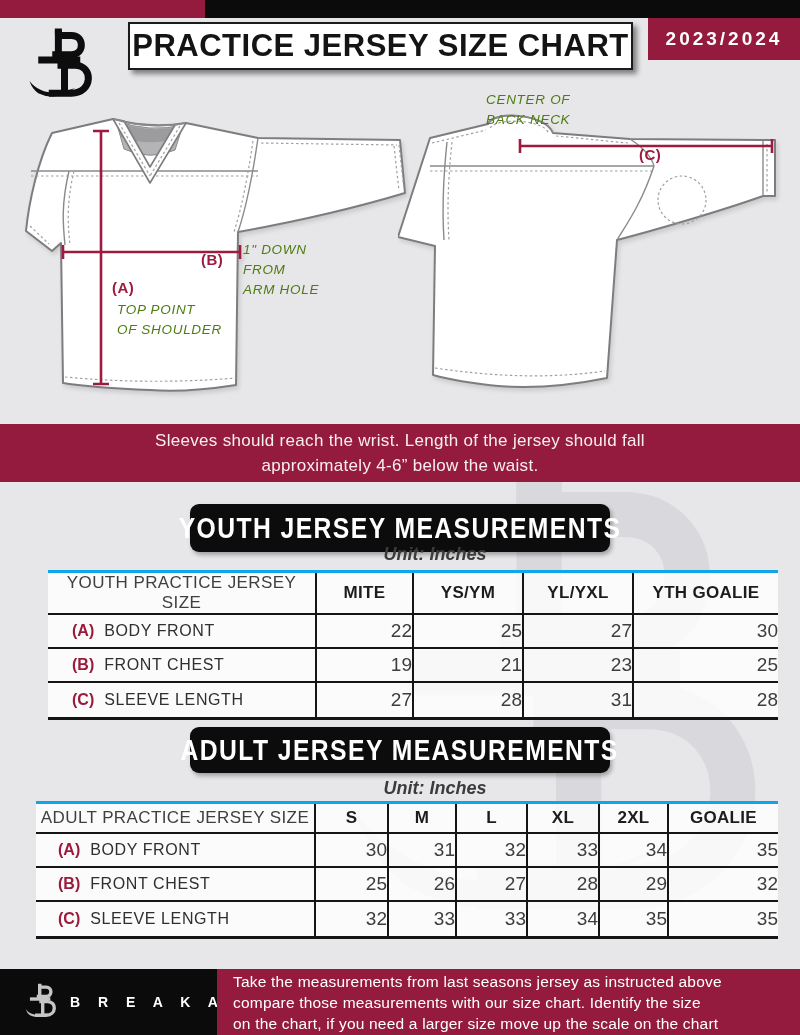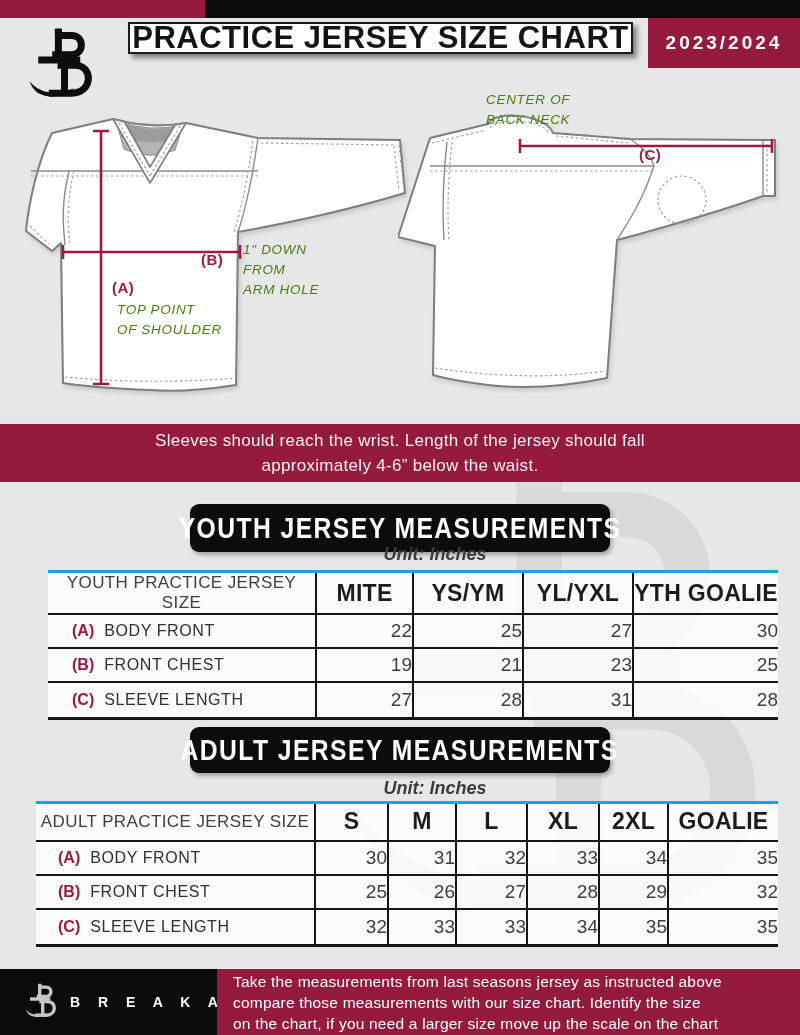--- a/index.html
+++ b/index.html
@@ -8,28 +8,28 @@
     position:relative; width:800px; height:1035px; overflow:hidden;
     background:#e7e6e9;
     font-family:"Liberation Sans","DejaVu Sans",sans-serif;
   }
   
   .strip-maroon { position:absolute; left:0; top:0; width:205px; height:18px; background:#951b3e; }
   .strip-black  { position:absolute; left:205px; top:0; width:595px; height:18px; background:#0b0b0b; }
   
   .logo-header { position:absolute; left:26px; top:26px; width:70px; height:80px; color:#0d0d0d; }
   .title-box {
-    position:absolute; left:128px; top:22px; width:505px; height:32px;
+    position:absolute; left:128px; top:22px; width:505px; height:48px;
     background:#ffffff; border:2px solid #1b1b1b;
     box-shadow:4px 4px 5px rgba(0,0,0,0.45);
     display:flex; align-items:center; justify-content:center;
   }
   .title-box span { font-size:31px; font-weight:bold; color:#141414; letter-spacing:0.5px; white-space:nowrap; }
   .year-box {
-    position:absolute; left:648px; top:18px; width:152px; height:50px;
+    position:absolute; left:648px; top:18px; width:152px; height:42px;
     background:#951b3e; display:flex; align-items:center; justify-content:center;
   }
   .year-box span { color:#ffffff; font-weight:bold; font-size:19px; letter-spacing:3px; white-space:nowrap; }
   
   .jersey-svg { position:absolute; filter:drop-shadow(2px 3px 2px rgba(0,0,0,0.12)); }
   .front-svg { left:25px; top:105px; }
   .back-svg  { left:398px; top:100px; }
   .diag-note {
     position:absolute; color:#4d7c0f; font-style:italic; font-size:13.5px;
     line-height:20px; letter-spacing:0.7px; white-space:pre-line; font-weight:normal;
@@ -66,21 +66,21 @@
   .unit-youth { top:544px; }
   .unit-adult { top:778px; }
   
   table.size-table { position:absolute; border-collapse:collapse; table-layout:fixed; z-index:1;
     border-top:3px solid #0ea5e9; border-bottom:3px solid #151515; }
   .youth-table { left:48px; top:570px; width:730px; }
   .adult-table { left:36px; top:801px; width:742px; }
   .size-table td { border-left:2px solid #151515; border-top:2px solid #151515; background:rgba(255,255,255,0.82); }
   .size-table td:first-child { border-left:none; }
   .size-table tr:first-child td { border-top:none; }
-  .col-head { text-align:center; font-weight:bold; font-size:23px; color:#1c1c1c; letter-spacing:0.3px; }
+  .col-head { text-align:center; font-weight:bold; font-size:17px; color:#1c1c1c; letter-spacing:0.3px; }
   .first-head { text-align:center; font-weight:normal; font-size:17px; color:#3f3f3f; letter-spacing:0.4px; }
   .row-head { text-align:left; }
   .youth-table .row-head { padding-left:24px; }
   .adult-table .row-head { padding-left:22px; }
   .row-key { color:#9b1b3c; font-weight:bold; font-size:16px; margin-right:10px; }
   .row-label { color:#2f2f2f; font-size:16px; letter-spacing:0.6px; }
   .val { text-align:right; font-size:19px; color:#3d3d3d; }
   
   .footer-black {
     position:absolute; left:0; top:969px; width:217px; height:66px; background:#0b0b0b;
@@ -257,21 +257,21 @@
     <colgroup>
         <col style="width:279px">
         <col style="width:73px">
         <col style="width:68px">
         <col style="width:71px">
         <col style="width:72px">
         <col style="width:69px">
         <col style="width:110px">
       </colgroup>
     <tbody>
-        <tr style="height:38px">
+        <tr style="height:30px">
       <td class="first-head">ADULT PRACTICE JERSEY SIZE</td>
       <td class="col-head">S</td>
       <td class="col-head">M</td>
       <td class="col-head">L</td>
       <td class="col-head">XL</td>
       <td class="col-head">2XL</td>
       <td class="col-head">GOALIE</td>
     </tr>
     <tr style="height:34px">
       <td class="row-head"><span class="row-key">(A)</span><span class="row-label">BODY FRONT</span></td>

